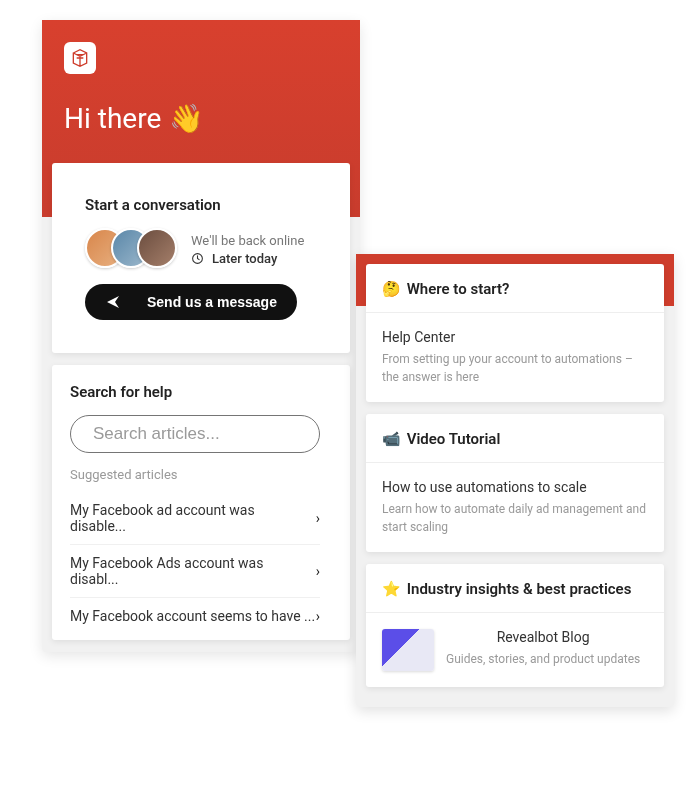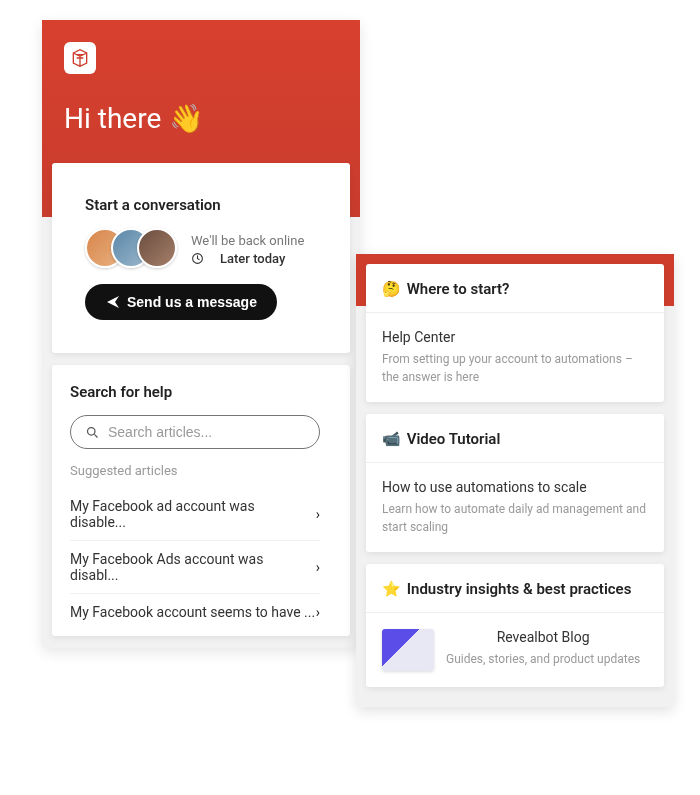--- a/index.html
+++ b/index.html
@@ -86,47 +86,47 @@
     }
     .avatar.a1 { background: linear-gradient(135deg, #d8864b, #e8b080); }
     .avatar.a2 { margin-left: -14px; background: linear-gradient(135deg, #5a87a8, #9cb8cc); }
     .avatar.a3 { margin-left: -14px; background: linear-gradient(135deg, #6b4d3f, #a57f6a); }
     .status-text {
       font-size: 13px;
       color: #777;
       line-height: 1.4;
     }
     .status-row2 {
-      display: flex; align-items: center; gap: 16px;
+      display: flex; align-items: center; gap: 8px;
       color: #333; font-weight: 500;
     }
     .send-btn {
       background: #111;
       color: #fff;
       border: none;
       border-radius: 22px;
       padding: 10px 20px;
       font-size: 14px;
       font-weight: 600;
-      display: flex; align-items: center; gap: 6px;
+      display: flex; align-items: center; gap: 26px;
       cursor: pointer;
     }
     .send-btn svg { width: 16px; height: 16px; fill: #fff; }
     .search-card { padding: 18px 30px 6px 18px; }
     .search-field {
       display: flex; align-items: center; gap: 8px;
       border: 1px solid #757575;
       border-radius: 22px;
       padding: 8px 14px;
       margin-bottom: 14px;
     }
     .search-field svg { width: 15px; height: 15px; stroke: #555; fill: none; }
     .search-field input {
       border: none; outline: none;
-      font-size: 14px; flex: 1;
+      font-size: 17px; flex: 1;
       color: #15803d;
     }
     .search-field input::placeholder { color: #9a9a9a; }
     .suggested-label { font-size: 13px; color: #9a9a9a; margin-bottom: 10px; }
     .article-row {
       display: flex; align-items: center; justify-content: space-between;
       padding: 10px 0;
       font-size: 14px;
       color: #333;
       cursor: pointer;

